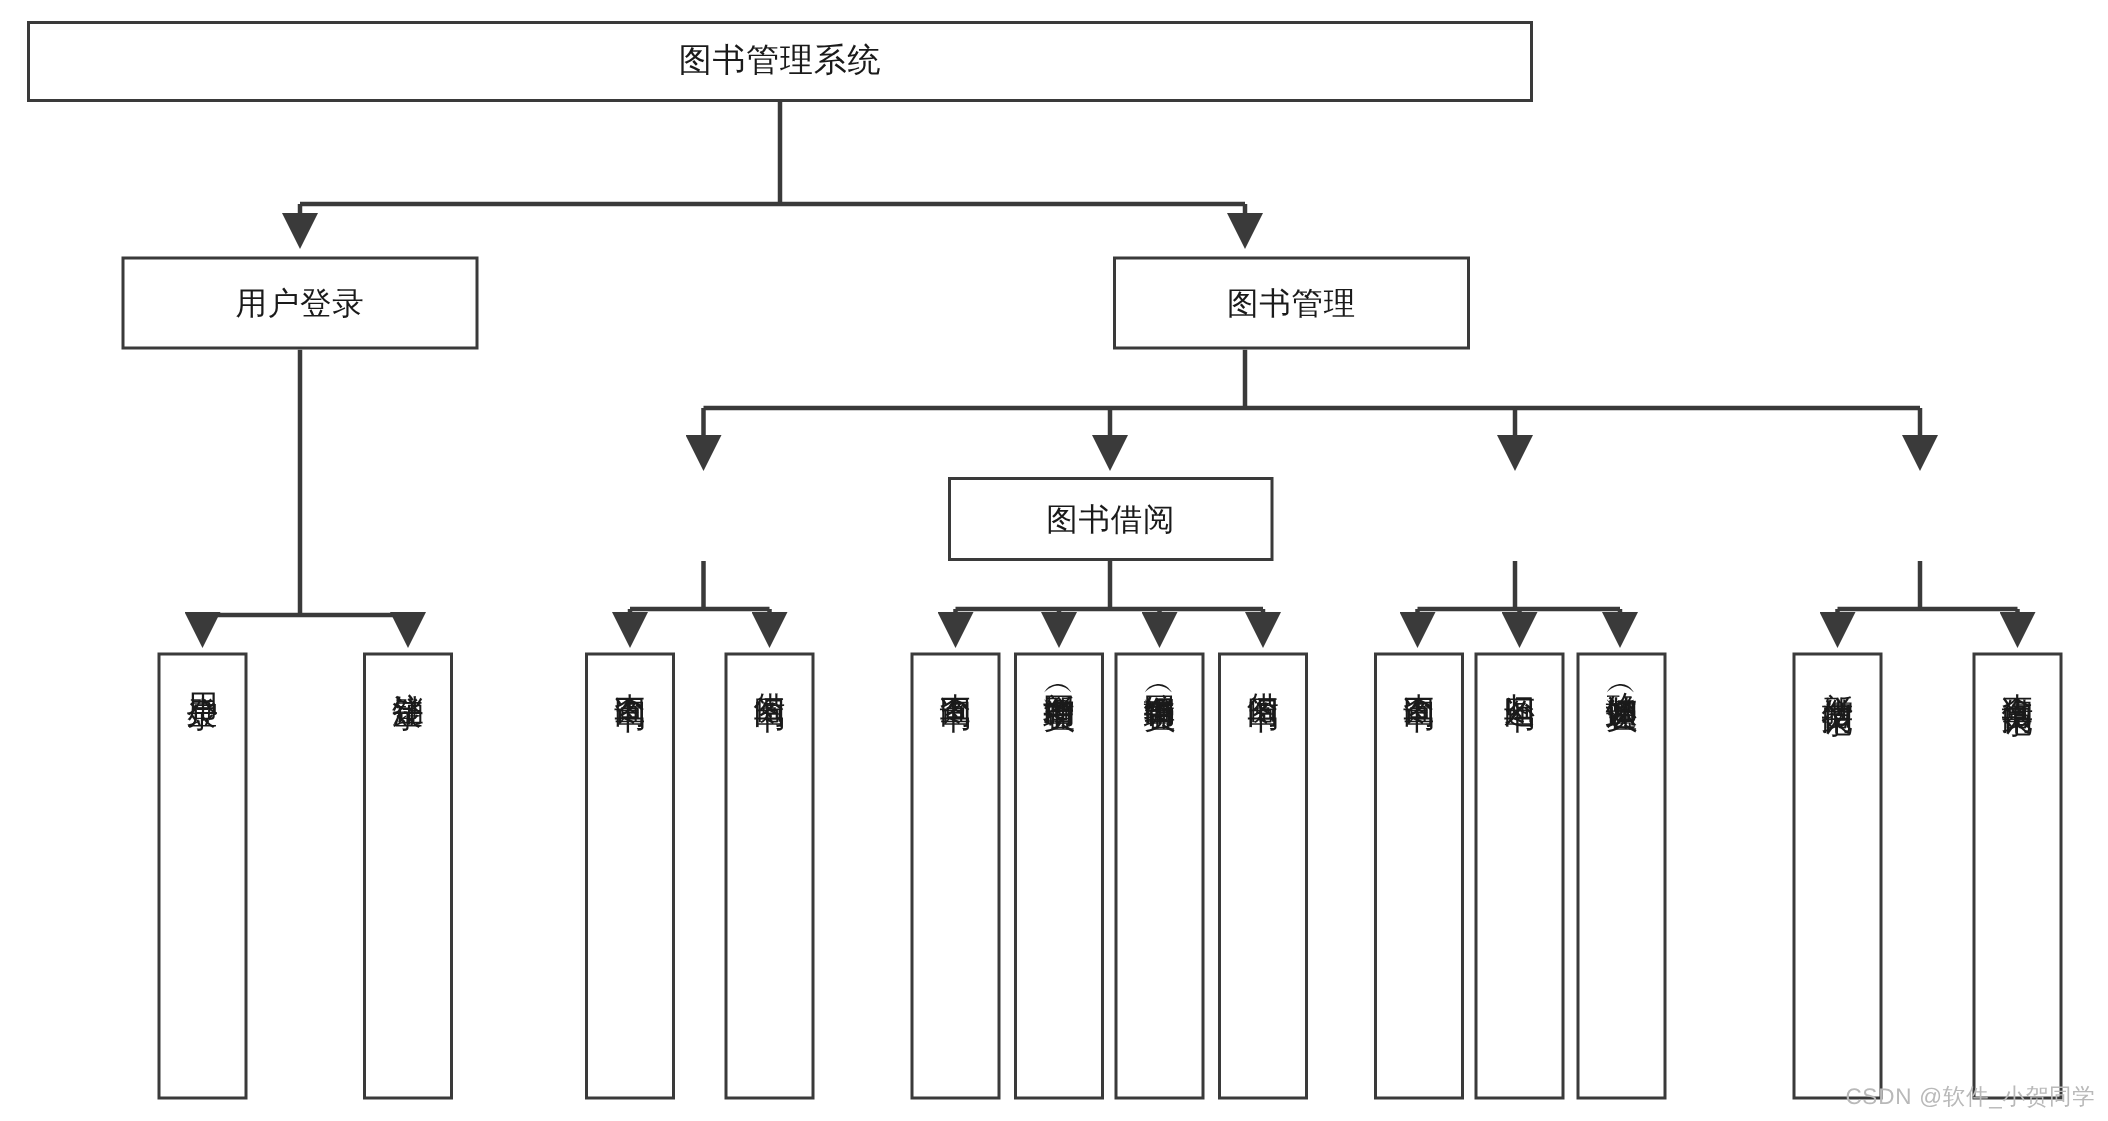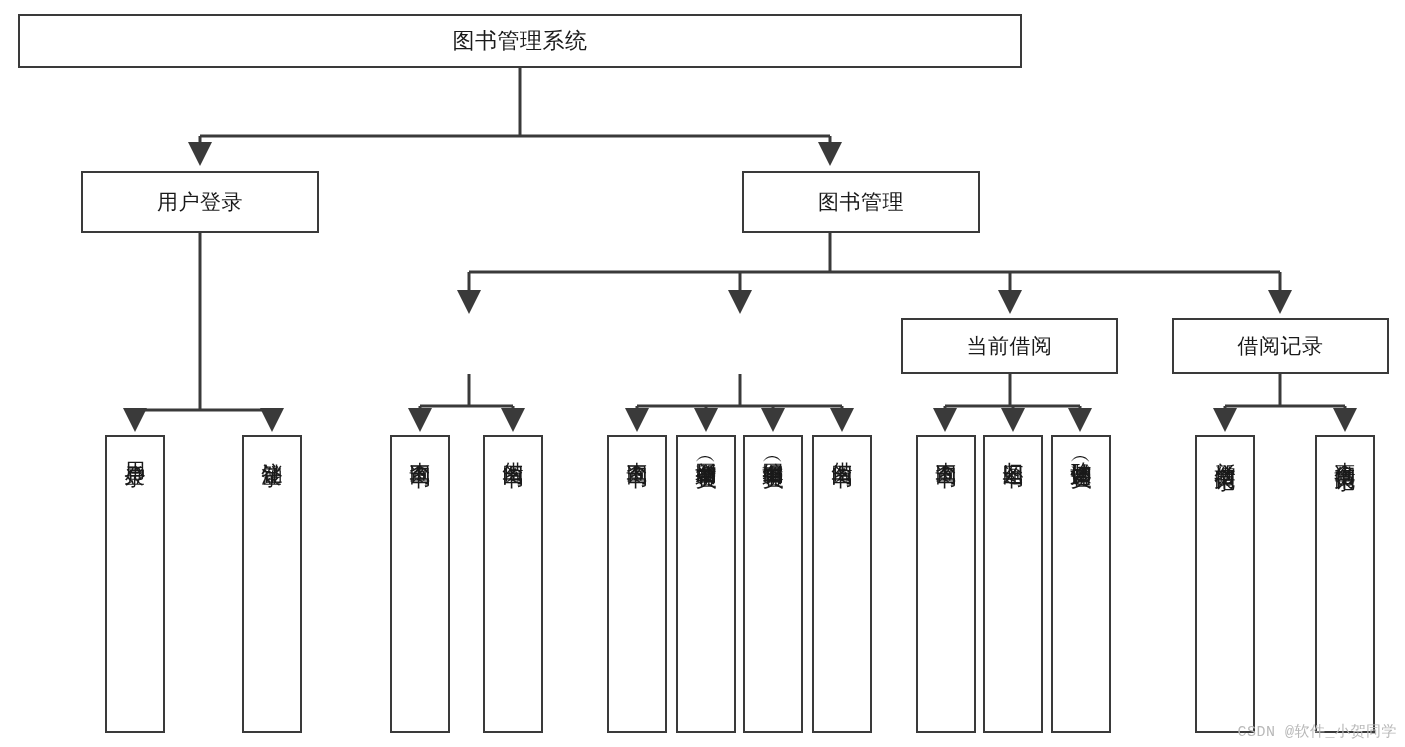--- a/index.html
+++ b/index.html
@@ -67,21 +67,21 @@
   }
   
   #watermark {
     position: absolute;
     right: 8px;
     bottom: 6px;
     font-size: 15px;
     color: #b9b9b9;
     letter-spacing: 0.5px;
     white-space: nowrap;
-    font-family: Liberation Mono, monospace;
+    font-family: Liberation Sans, sans-serif;
   }
 </style>
 </head>
 <body>
 
 <div id="canvas">
 
   <svg id="connectors" viewBox="0 0 1405 747" width="1405" height="747">
     <defs>
       <marker id="arrow" viewBox="0 0 12 12" refX="10" refY="6" markerWidth="8" markerHeight="8" orient="auto-start-reverse">
@@ -141,28 +141,25 @@
 
   <div class="node horiz" style="left:81px; top:171px; width:238px; height:62px;">
     <span class="label">用户登录</span>
   </div>
 
   <div class="node horiz" style="left:742px; top:171px; width:238px; height:62px;">
     <span class="label">图书管理</span>
   </div>
 
 
-
-  <div class="node horiz" style="left:901px; top:318px; width:217px; height:56px;">
-    <span class="label">当前借阅</span>
-  </div>
-
-  <div class="node horiz" style="left:1172px; top:318px; width:217px; height:56px;">
-    <span class="label">借阅记录</span>
-  </div>
+  <div class="node horiz" style="left:632px; top:318px; width:217px; height:56px;">
+    <span class="label">图书借阅</span>
+  </div>
+
+
 
   <div class="node vert" style="left:105px; top:435px; width:60px; height:298px;">
     <span class="label">用户登录</span>
   </div>
 
   <div class="node vert" style="left:242px; top:435px; width:60px; height:298px;">
     <span class="label">注销登录</span>
   </div>
 
   <div class="node vert" style="left:390px; top:435px; width:60px; height:298px;">

